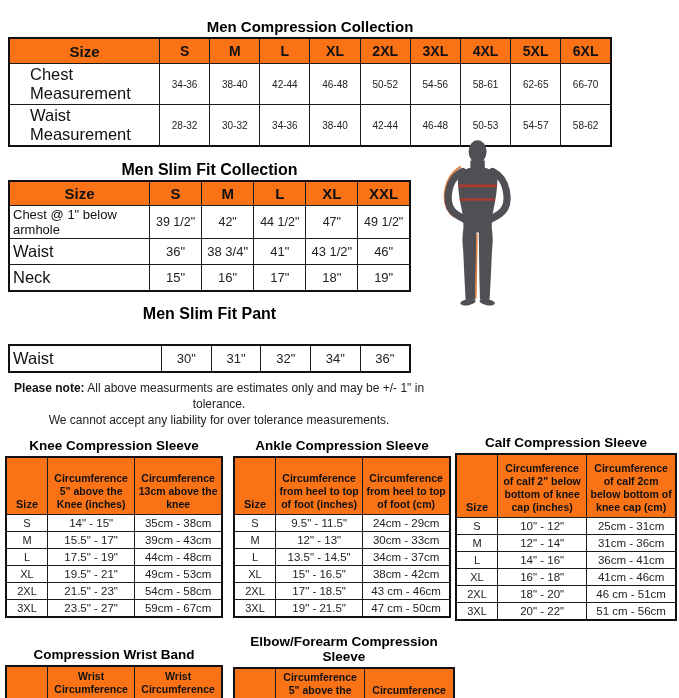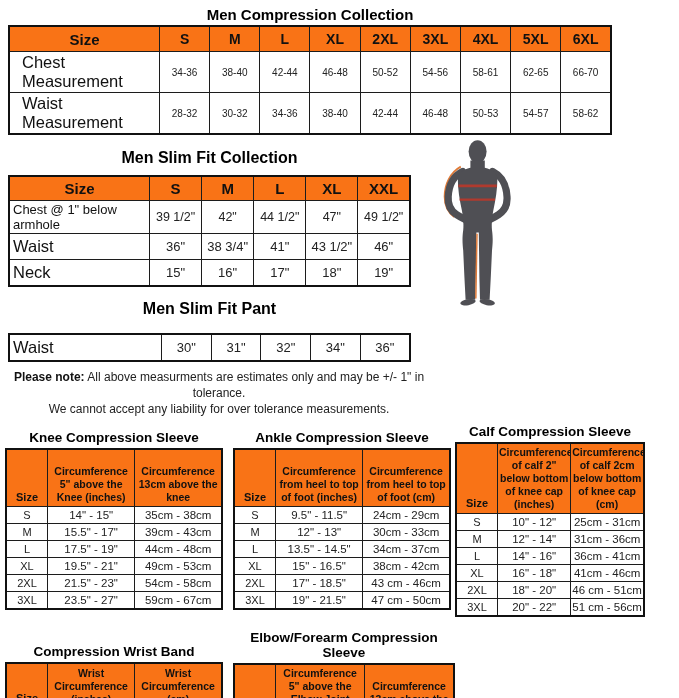--- a/index.html
+++ b/index.html
@@ -1,37 +1,37 @@
 <!DOCTYPE html>
 <html><head>
 <meta charset="utf-8">
 <style>
   html,body{margin:0;padding:0;background:#fff;}
   .page{position:relative;width:679px;height:698px;background:#ffffff;overflow:hidden;
         font-family:"Liberation Sans",sans-serif;color:#1a1a1a;}
 
   .sec{margin-left:8px;}
   .ttl{font-weight:bold;text-align:center;color:#000;}
-  .ttl-1{width:604px;font-size:15px;padding-top:6px;padding-bottom:2px;}
-  .ttl-2{width:403px;font-size:16px;margin-top:14px;padding-bottom:8px;}
-  .ttl-3{width:403px;font-size:16px;margin-top:13px;padding-bottom:15px;}
+  .ttl-1{width:604px;font-size:15px;padding-top:18px;padding-bottom:2px;}
+  .ttl-2{width:403px;font-size:16px;margin-top:14px;padding-bottom:1px;}
+  .ttl-3{width:403px;font-size:16px;margin-top:13px;padding-bottom:21px;}
   .ttl-sm{font-size:13.5px;padding-bottom:3px;}
 
   table{border-collapse:collapse;table-layout:fixed;background:#fff;}
   th,td{border:1px solid #1c1c1c;overflow:hidden;}
   table{border:2px solid #111;}
   th{background:#f97316;font-weight:bold;text-align:center;color:#111;}
   td{text-align:center;}
 
   
   .t-comp{width:604px;}
   .t-comp th{height:22px;font-size:14px;}
   .t-comp th:first-child{width:147px;font-size:15px;}
   .t-comp td{height:22px;font-size:10px;color:#222;}
-  .t-comp td:first-child{text-align:left;font-size:16.5px;color:#111;padding-left:12px;}
+  .t-comp td:first-child{text-align:left;font-size:16.5px;color:#111;padding-left:20px;}
 
   
   .t-slim{width:403px;}
   .t-slim th{height:21px;font-size:15px;}
   .t-slim th:first-child{width:137px;}
   .t-slim td{height:23px;font-size:13px;color:#222;}
   .t-slim td:first-child{text-align:left;font-size:16.5px;color:#111;padding-left:3px;}
   .t-slim tbody tr:first-child td{height:19px;font-size:12.5px;}
   .t-slim tbody tr:first-child td:first-child{font-size:13px;}
 
@@ -47,21 +47,21 @@
   
   .trow{display:flex;align-items:center;margin-left:5px;}
   .tcol{text-align:center;}
   .tbl-sm{width:100%;}
   .tbl-sm th{font-size:10.5px;vertical-align:bottom;padding:2px 1px;line-height:1.25;}
   .tbl-sm th:first-child{width:38px;font-size:11px;}
   .tbl-sm td{font-size:11.5px;height:16px;color:#222;padding:0 1px;}
   .tbl-sm td:first-child{font-size:11px;}
   .col-knee{width:218px;margin-top:6px;}
   .col-ankle{width:218px;margin-left:10px;margin-top:6px;}
-  .col-calf{width:190px;margin-left:4px;margin-top:6px;}
+  .col-calf{width:222px;margin-left:4px;margin-top:6px;}
   .t-knee th,.t-ankle th{height:52px;}
   .t-calf th{height:58px;}
   .col-wrist{width:218px;margin-top:13px;}
   .col-elbow{width:222px;margin-left:10px;margin-top:13px;}
   .t-wrist th,.t-elbow th{height:40px;}
 
   
   .figure{position:absolute;left:441px;top:138px;width:72px;height:176px;}
 </style>
 </head>

